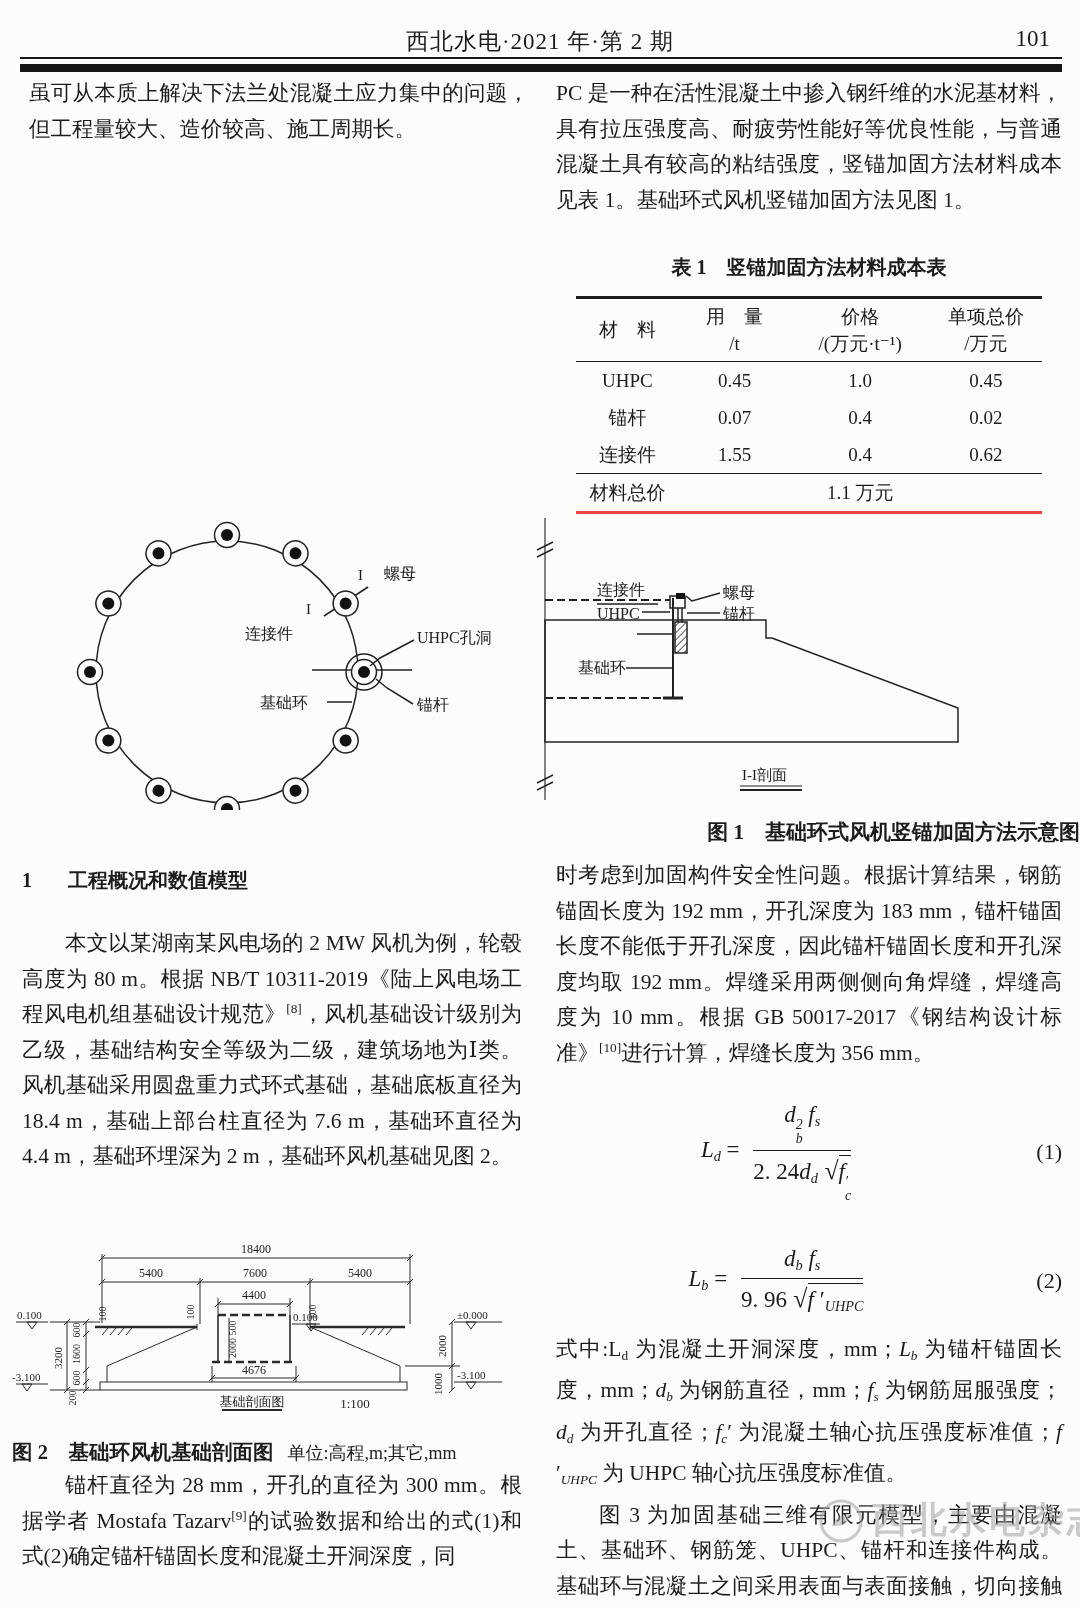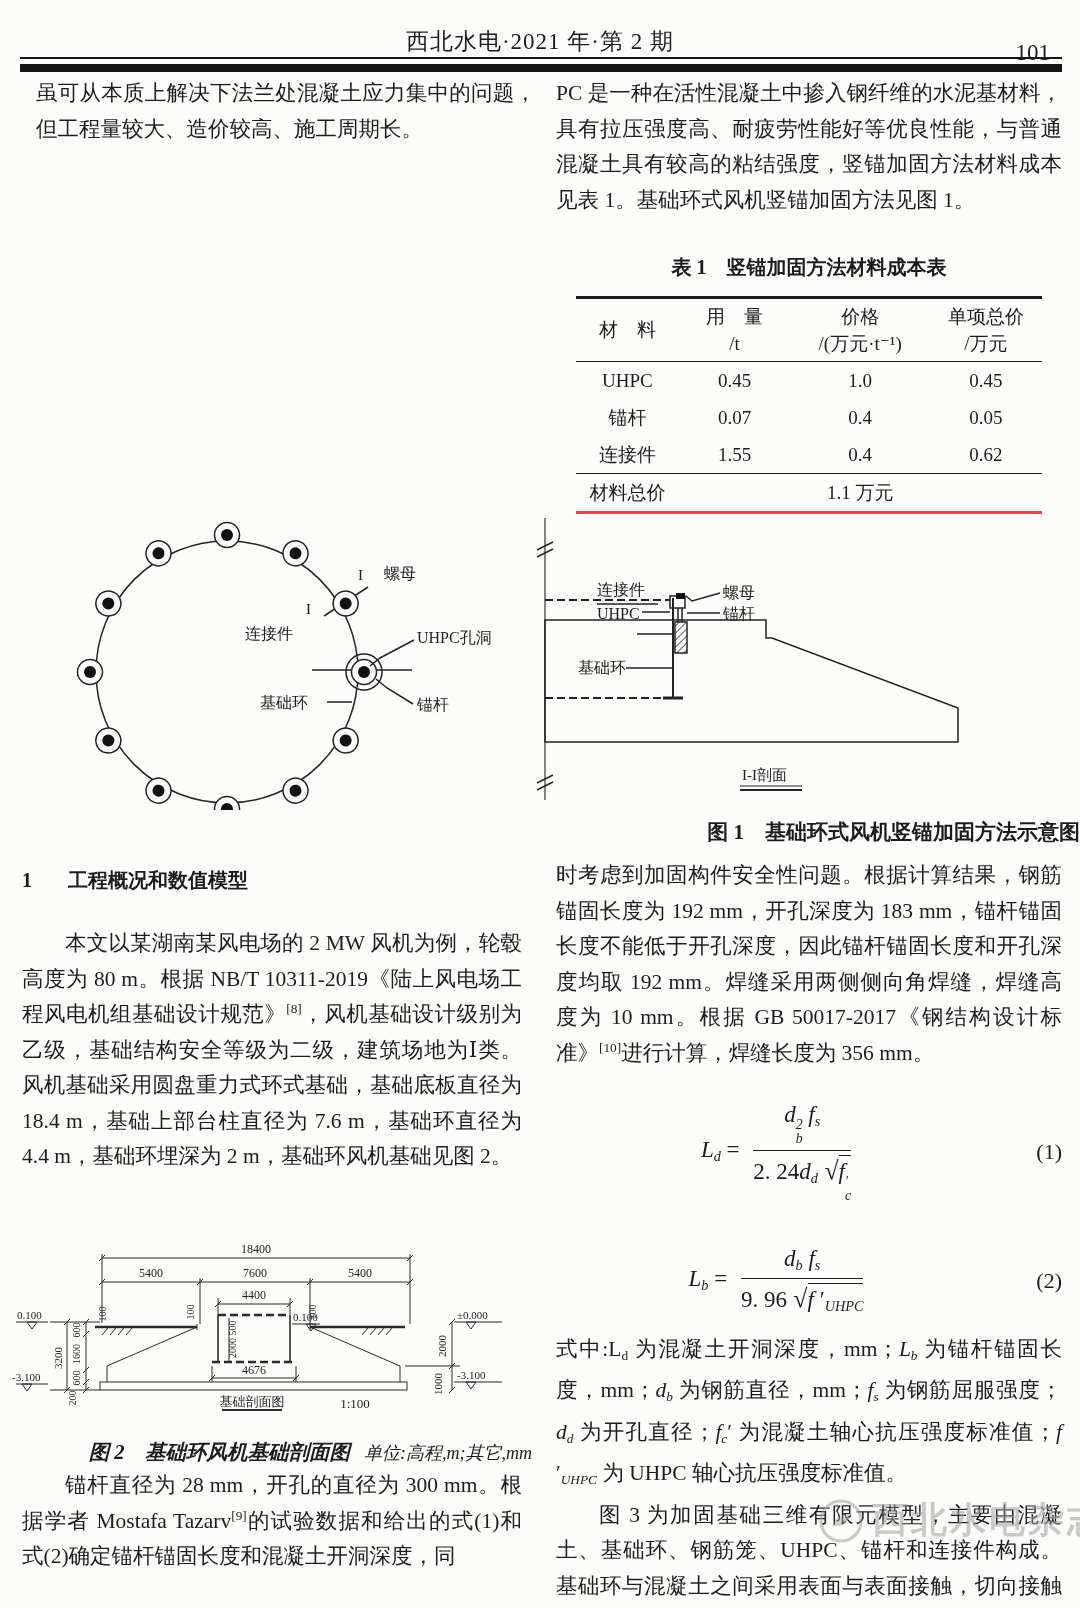--- a/index.html
+++ b/index.html
@@ -1,35 +1,35 @@
 <!DOCTYPE html>
 <html><head>
 <meta charset="utf-8">
 <style>
   html,body{margin:0;padding:0;background:#e8e8e8;}
   .page{position:relative;width:1080px;height:1608px;background:#fcfcfa;overflow:hidden;
         font-family:"Liberation Serif","DejaVu Serif",serif;color:#1c1c1c;}
   .hdr-journal{position:absolute;top:26px;left:0;width:100%;text-align:center;font-size:23px;letter-spacing:1px;}
-  .hdr-pageno{position:absolute;top:40px;right:30px;font-size:23px;}
+  .hdr-pageno{position:absolute;top:26px;right:30px;font-size:23px;}
   .rule-thin{position:absolute;top:57px;left:20px;width:1042px;height:0;border-top:2px solid #161616;}
   .rule-thick{position:absolute;top:64px;left:20px;width:1042px;height:8px;background:#161616;}
   .col{position:absolute;font-size:21.5px;line-height:35.5px;text-align:justify;}
   .col p{margin:0;}
   .col p.ind{text-indent:2em;}
   .supref{font-size:0.62em;vertical-align:super;line-height:0;}
   .sec-head{font-size:20px;font-weight:bold;margin:0 0 26px 0;line-height:40px;text-align:left;}
   .sec-num{margin-right:36px;}
   .tbl-title{text-align:center;font-weight:bold;font-size:20px;margin:32px 0 10px;}
   table.cost{width:92%;margin:0 auto;border-collapse:collapse;font-size:19px;
              border-top:3px solid #1c1c1c;border-bottom:3px solid #ef4444;text-align:center;}
   table.cost th{font-weight:normal;border-bottom:1.5px solid #1c1c1c;padding:4px 2px;line-height:27px;}
   table.cost td{padding:5px 2px;line-height:27px;}
   table.cost tr.total td{border-top:1.5px solid #1c1c1c;}
   .fig-caption{position:absolute;width:100%;text-align:right;font-weight:bold;font-size:21px;}
-  .fig2-cap{position:absolute;left:12px;width:520px;text-align:right;font-style:italic;}
+  .fig2-cap{position:absolute;left:12px;width:520px;text-align:left;}
   .fig2-cap .b{font-weight:bold;font-size:20.5px;}
   .fig2-cap .u{font-size:18px;margin-left:14px;}
   .eq-row{display:flex;align-items:center;margin:30px 0 0 0;}
   .eq-body{flex:1;text-align:center;font-size:23px;line-height:1.2;}
   .eq-no{width:66px;text-align:right;font-size:22px;}
   .frac{display:inline-block;vertical-align:middle;text-align:center;margin-left:8px;}
   .frac .num{display:block;padding:0 12px 4px;border-bottom:1.7px solid currentColor;}
   .frac .den{display:block;padding-top:4px;}
   .i{font-style:italic;}
   .sb{font-size:0.62em;vertical-align:-0.3em;}
@@ -43,21 +43,21 @@
 </head>
 <body>
 
 <div class="page">
 
   <div class="hdr-journal">西北水电·2021 年·第 2 期</div>
   <div class="hdr-pageno">101</div>
   <div class="rule-thin"></div>
   <div class="rule-thick"></div>
 
-  <div class="col" style="left:36px;top:76px;width:500px;">
+  <div class="col" style="left:29px;top:76px;width:500px;">
     <p>虽可从本质上解决下法兰处混凝土应力集中的问题，但工程量较大、造价较高、施工周期长。</p>
   </div>
 
   <div class="col" style="left:556px;top:76px;width:506px;">
     <p>PC 是一种在活性混凝土中掺入钢纤维的水泥基材料，具有拉压强度高、耐疲劳性能好等优良性能，与普通混凝土具有较高的粘结强度，竖锚加固方法材料成本见表 1。基础环式风机竖锚加固方法见图 1。</p>
     <div class="tbl-title">表 1　竖锚加固方法材料成本表</div>
     <table class="cost">
       <thead>
         <tr>
           <th style="width:22%">材　料</th>
@@ -79,21 +79,21 @@
         <tr>
           <td>UHPC</td>
           <td>0.45</td>
           <td>1.0</td>
           <td>0.45</td>
         </tr>
         <tr>
           <td>锚杆</td>
           <td>0.07</td>
           <td>0.4</td>
-          <td>0.05</td>
+          <td>0.02</td>
         </tr>
         <tr>
           <td>连接件</td>
           <td>1.55</td>
           <td>0.4</td>
           <td>0.62</td>
         </tr>
         <tr class="total">
           <td>材料总价</td>
           <td colspan="3">1.1 万元</td>

